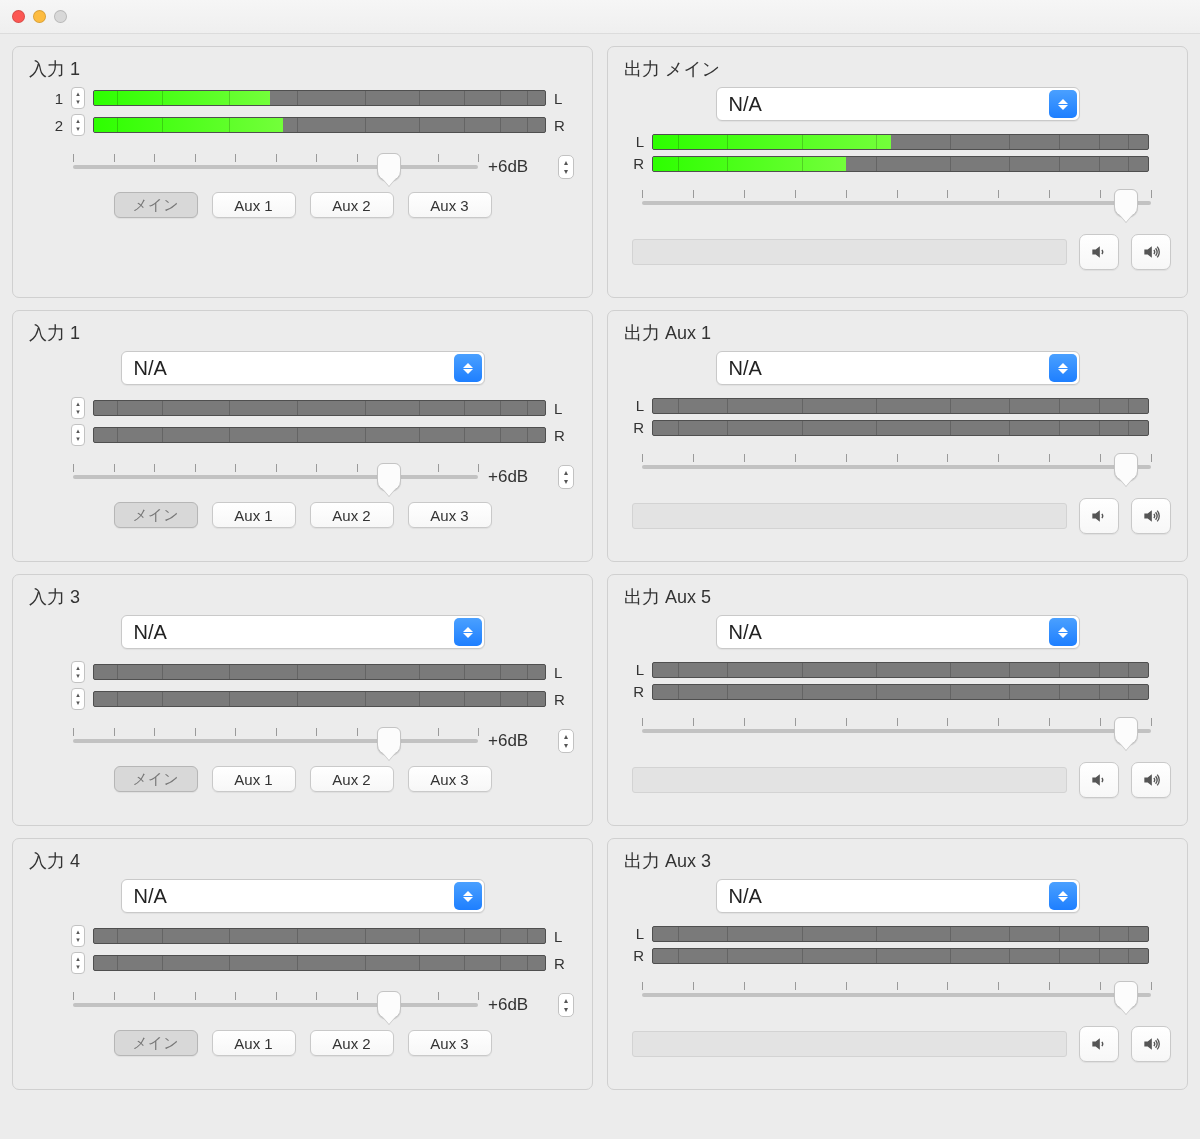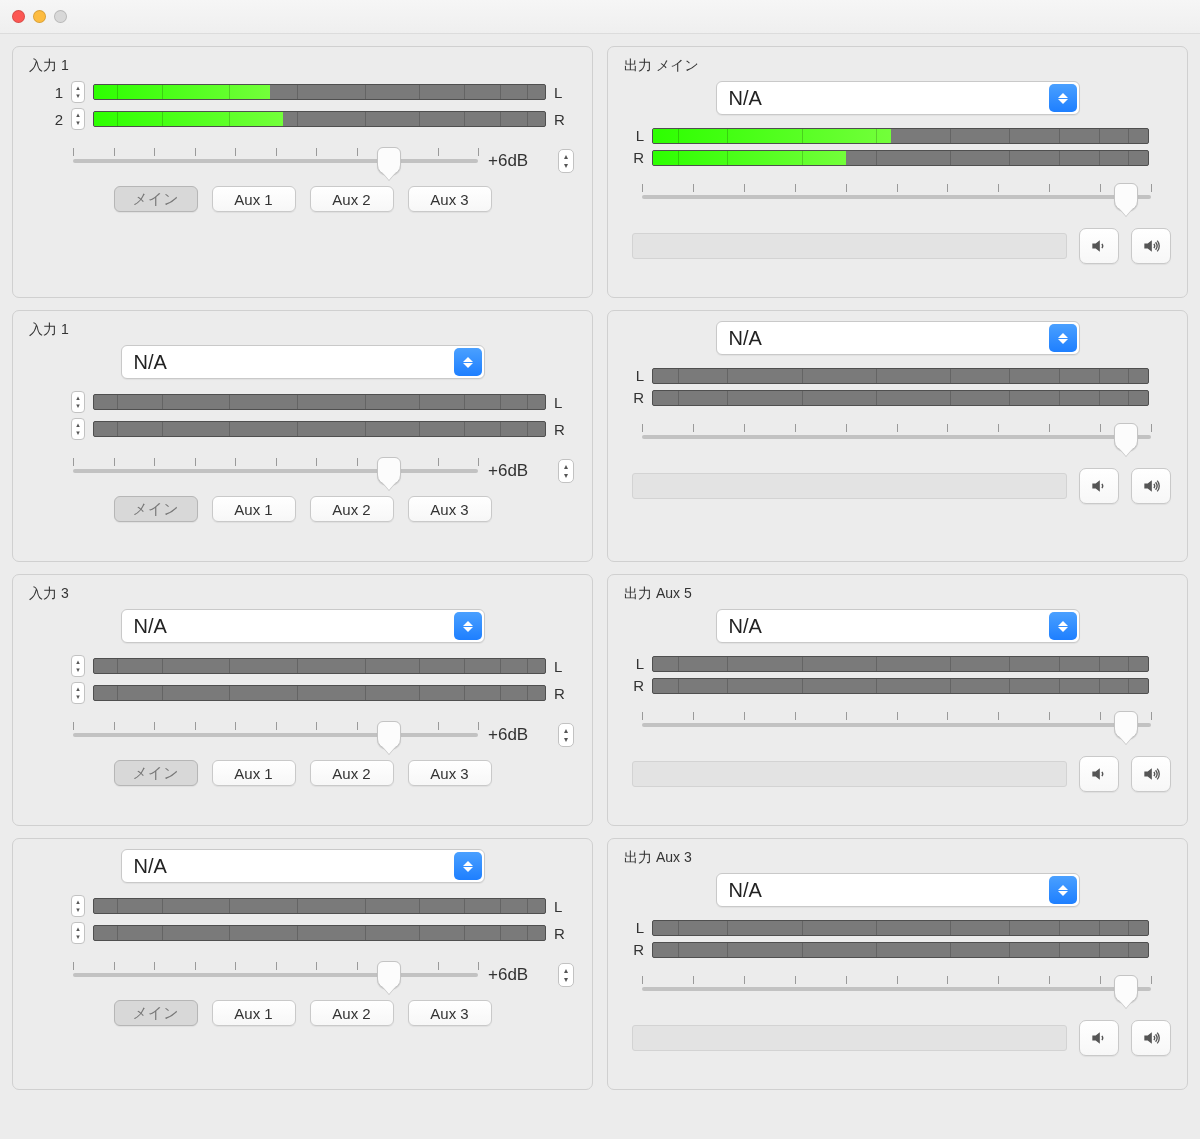--- a/index.html
+++ b/index.html
@@ -42,21 +42,21 @@
   .col { flex:1; display:flex; flex-direction:column; gap:12px; }
 
   .panel {
     background:#ececec;
     border:1px solid #d0d0d0;
     border-radius:7px;
     padding:10px 16px 12px 16px;
     height: 252px;
     position:relative;
   }
-  .panel-title { font-size:14px; color:#333; margin-bottom:6px; }
+  .panel-title { font-size:18px; color:#333; margin-bottom:6px; }
 
   
   .select-wrap { display:flex; justify-content:center; margin-bottom:12px; }
   .mac-select {
     width: 364px;
     height: 34px;
     background:#fff;
     border:1px solid #c9c9c9;
     border-radius:6px;
     display:flex;
@@ -386,20 +386,21 @@
       <div class="db-stepper">▴<br>▾</div>
     </div>
     <div class="routes">
           <div class="route-btn active">メイン</div>
           <div class="route-btn ">Aux 1</div>
           <div class="route-btn ">Aux 2</div>
           <div class="route-btn ">Aux 3</div>
         </div>
   </div>
       <div class="panel">
+    <div class="panel-title">入力 4</div>
     <div class="select-wrap">
     <div class="mac-select">
       <span>N/A</span>
       <div class="chevrons">
         <div class="chev up"></div>
               <div class="chev down"></div>
       </div>
     </div>
   </div>
     <div class="meters-block">
@@ -542,20 +543,21 @@
             <svg viewBox="0 0 24 24" fill="none" stroke="#555" stroke-width="1.6">
     <path d="M4 9v6h4l5 4V5L8 9H4z" fill="#555" stroke="none"></path>
     <path d="M15.5 9.5a4 4 0 0 1 0 5"></path>
     <path d="M17.5 7.5a7 7 0 0 1 0 9"></path>
     <path d="M19.5 5.5a10 10 0 0 1 0 13"></path>
   </svg>
           </div>
     </div>
   </div>
       <div class="panel out">
+    <div class="panel-title">出力 Aux 1</div>
     <div class="select-wrap">
     <div class="mac-select">
       <span>N/A</span>
       <div class="chevrons">
         <div class="chev up"></div>
               <div class="chev down"></div>
       </div>
     </div>
   </div>
     <div class="meters-block" style="padding-left:6px;padding-right:22px">

